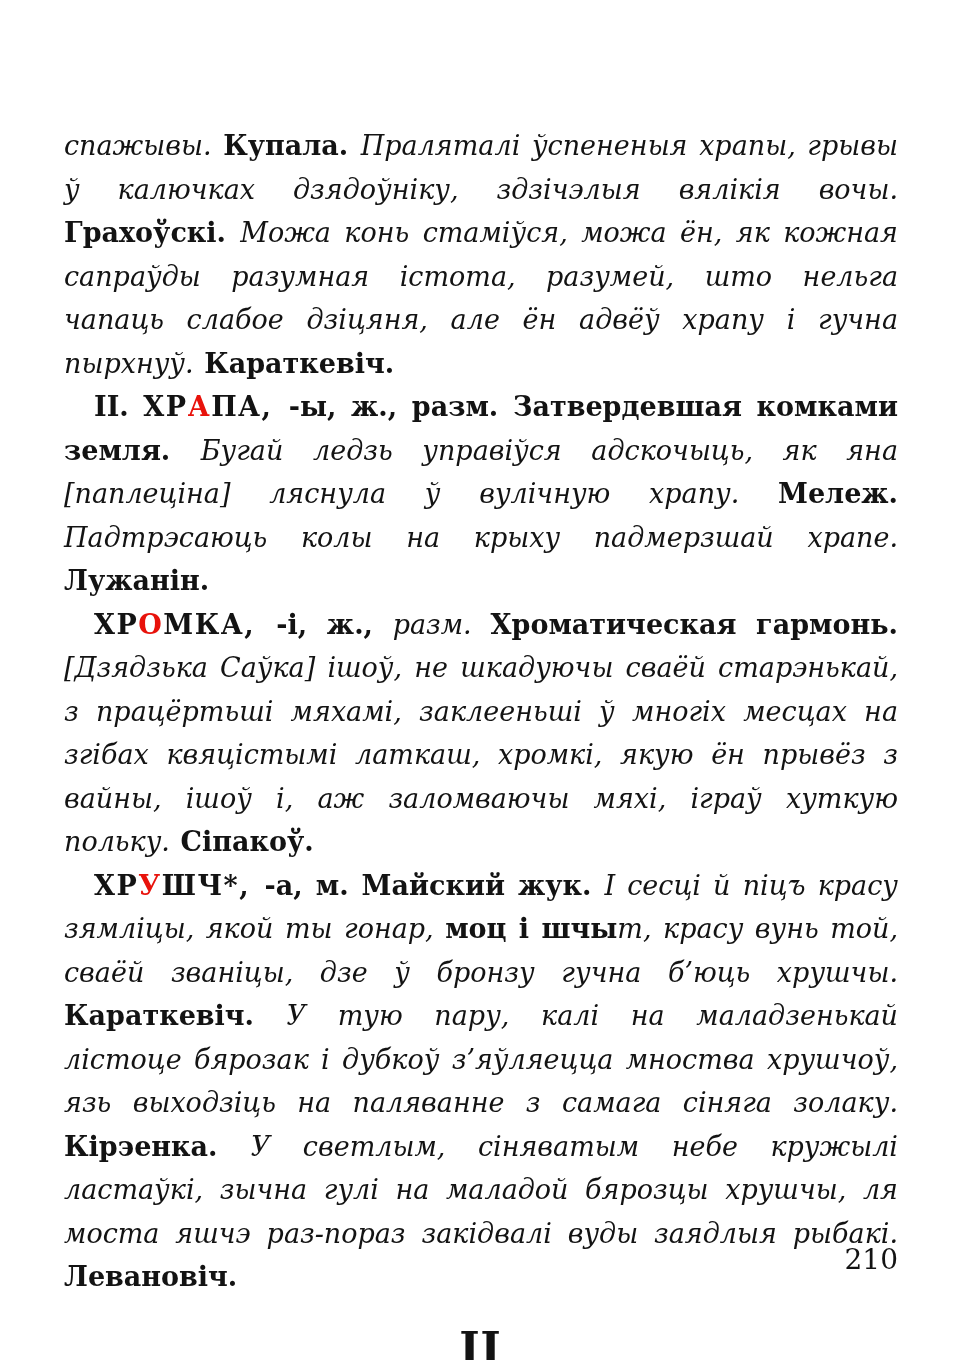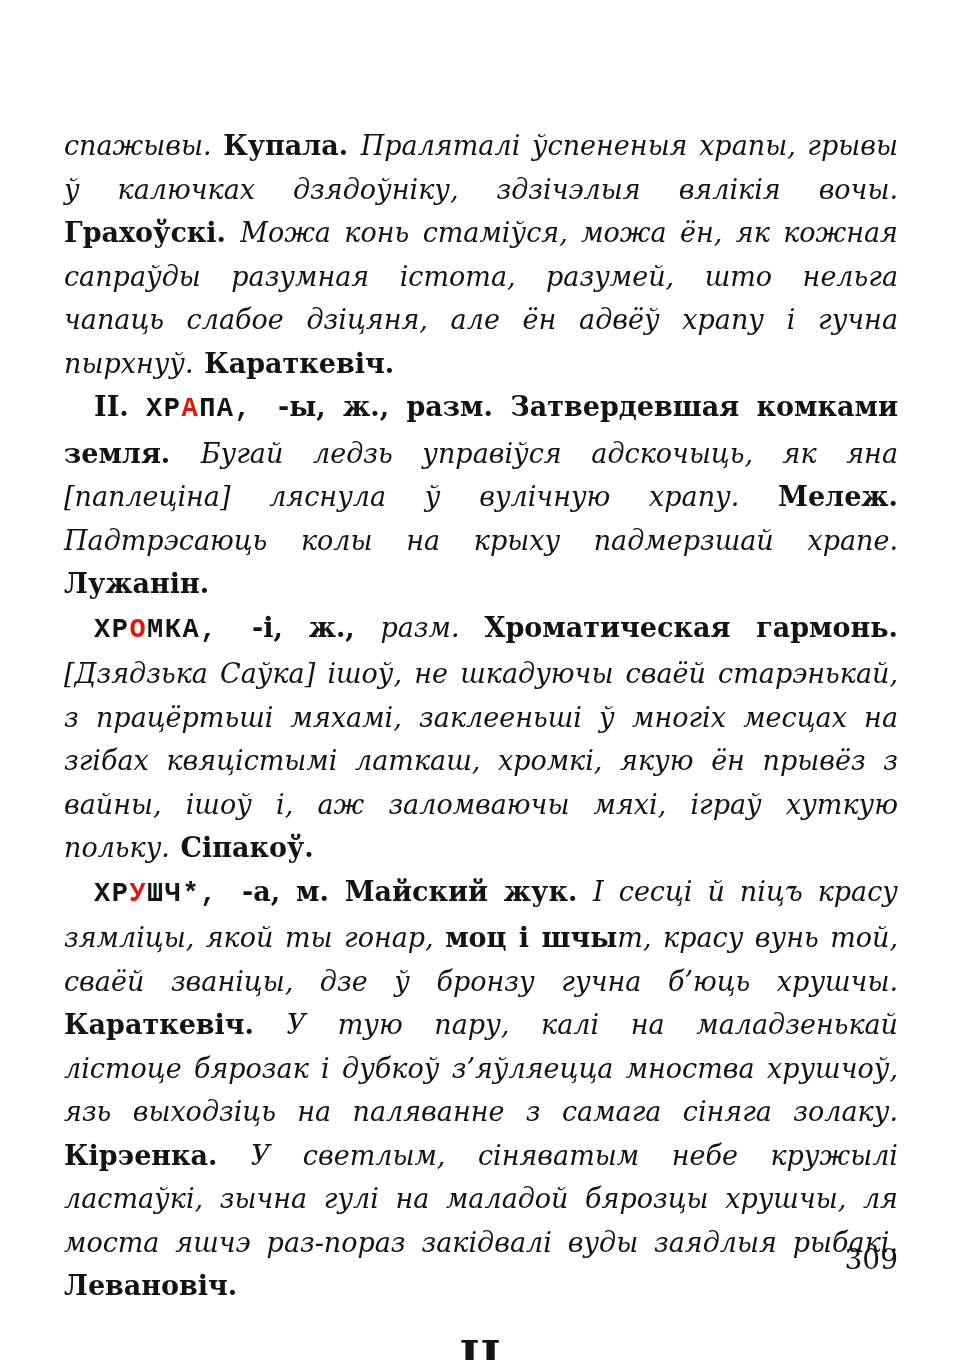--- a/index.html
+++ b/index.html
@@ -26,21 +26,21 @@
   .text-block p.para {
     margin: 0;
     text-align: justify;
     font-size: 27px;
     line-height: 43.5px;
     word-spacing: 2px;
   }
   .para.indent { text-indent: 30px; }
   .seg-i { font-style: italic; margin-top: 44px; }
   .seg-r { font-style: normal; font-weight: bold; }
-  .seg-b { font-weight: bold; letter-spacing: 1.5px; font-family: Liberation Mono, monospace; }
+  .seg-b { font-weight: bold; letter-spacing: 1.5px; }
   .seg-red { color: var(--accent, #e8120b); }
   .section-heading {
     margin: 26px 0 8px 0;
     text-align: center;
     font-weight: bold;
     font-size: 44px;
     line-height: 48px;
     letter-spacing: 1px;
   }
   .page-number {
@@ -56,14 +56,14 @@
 <body style="--accent: #e8120b; --text: #131313;">
 
 <div class="page">
   <div class="text-block">
       <p class="para"><span class="seg-i">спажывы. </span><span class="seg-r">Купала. </span><span class="seg-i">Праляталі ўспененыя храпы, грывы ў калючках дзядоўніку, здзічэлыя вялікія вочы. </span><span class="seg-r">Грахоўскі. </span><span class="seg-i">Можа конь стаміўся, можа ён, як кожная сапраўды разумная істота, разумей, што нельга чапаць слабое дзіцяня, але ён адвёў храпу і гучна пырхнуў. </span><span class="seg-r">Караткевіч.</span></p>
       <p class="para indent"><span class="seg-r">II. </span><span class="seg-r seg-b">ХР</span><span class="seg-r seg-b seg-red">А</span><span class="seg-r seg-b">ПА, </span><span class="seg-r">-ы, ж., разм. Затвердевшая комками земля. </span><span class="seg-i">Бугай ледзь управіўся адскочыць, як яна [паплеціна] ляснула ў вулічную храпу. </span><span class="seg-r">Мележ. </span><span class="seg-i">Падтрэсаюць колы на крыху падмерзшай храпе. </span><span class="seg-r">Лужанін.</span></p>
       <p class="para indent"><span class="seg-r seg-b">ХР</span><span class="seg-r seg-b seg-red">О</span><span class="seg-r seg-b">МКА, </span><span class="seg-r">-і, ж., </span><span class="seg-i">разм. </span><span class="seg-r">Хроматическая гармонь. </span><span class="seg-i">[Дзядзька Саўка] ішоў, не шкадуючы сваёй старэнькай, з працёртьші мяхамі, заклееньші ў многіх месцах на згібах квяцістымі латкаш, хромкі, якую ён прывёз з вайны, ішоў і, аж заломваючы мяхі, іграў хуткую польку. </span><span class="seg-r">Сіпакоў.</span></p>
       <p class="para indent"><span class="seg-r seg-b">ХР</span><span class="seg-r seg-b seg-red">У</span><span class="seg-r seg-b">ШЧ*, </span><span class="seg-r">-а, м. Майский жук. </span><span class="seg-i">І сесці й піцъ красу зямліцы, якой ты гонар, </span><span class="seg-r">моц і шчы</span><span class="seg-i">т, красу вунь той, сваёй званіцы, дзе ў бронзу гучна б’юць хрушчы. </span><span class="seg-r">Караткевіч. </span><span class="seg-i">У тую пару, калі на маладзенькай лістоце бярозак і дубкоў з’яўляецца мноства хрушчоў, язь выходзіць на паляванне з самага сіняга золаку. </span><span class="seg-r">Кірэенка. </span><span class="seg-i">У светлым, сіняватым небе кружылі ластаўкі, зычна гулі на маладой бярозцы хрушчы, ля моста яшчэ раз-пораз закідвалі вуды заядлыя рыбакі. </span><span class="seg-r">Левановіч.</span></p>
       <div class="section-heading">Ц</div>
     </div>
-  <div class="page-number">309</div>
+  <div class="page-number">210</div>
 </div>
 
 </body></html>

